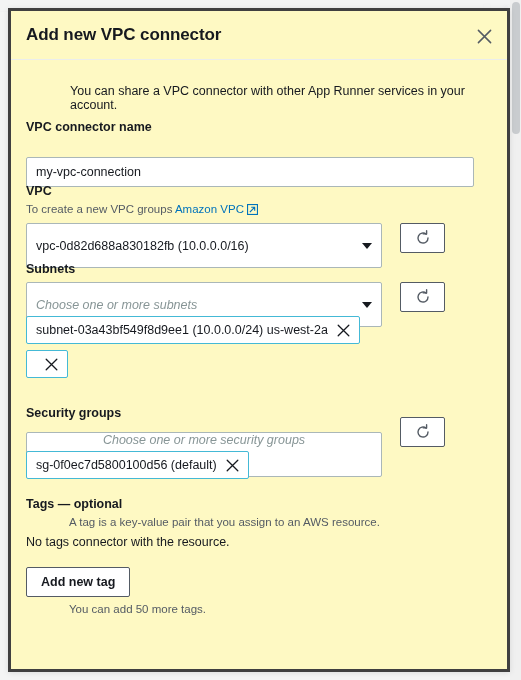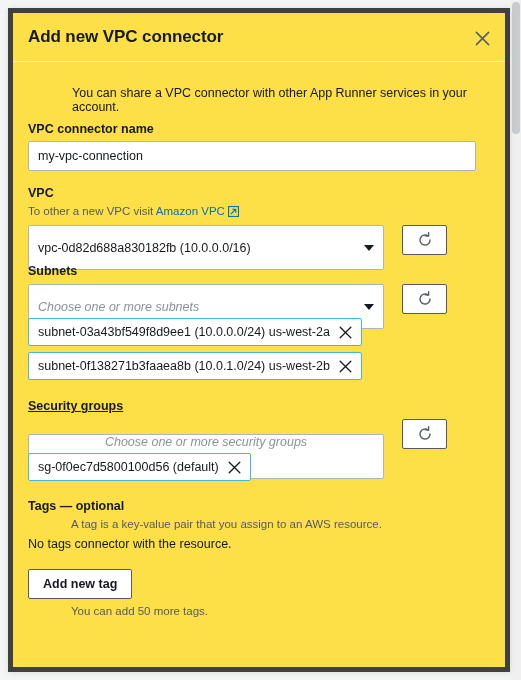--- a/index.html
+++ b/index.html
@@ -64,22 +64,22 @@
     background: #c9cccf;
   }
 
   
   #modal {
     position: absolute;
     left: 8px;
     top: 8px;
     width: 502px;
     height: 664px;
-    background: #fde047;
-    border: 5px solid #404040;
+    background: #fef9c3;
+    border: 3px solid #404040;
     box-shadow: 0 1px 6px rgba(0,0,0,0.10);
     box-sizing: border-box;
     overflow: hidden;
   }
 
   .modal-header {
     position: relative;
     height: 49px;
     border-bottom: 1px solid #eaeded;
     box-sizing: border-box;
@@ -324,25 +324,25 @@
         <path d="M1.4 1.4 L13.6 13.6 M13.6 1.4 L1.4 13.6" stroke="#545b64" stroke-width="1.5" fill="none" stroke-linecap="round"></path>
       </svg>
     </div>
   </div>
 
   <div class="modal-body">
 
     <div class="intro-text">You can share a VPC connector with other App Runner services in your account.</div>
 
     <div class="field-label" style="top:60px;">VPC connector name</div>
-    <input class="text-input" style="top: 79px; width: 448px;" type="text" value="my-vpc-connection">
+    <input class="text-input" style="top: 97px; width: 448px;" type="text" value="my-vpc-connection">
 
     <div class="field-label" style="top:124px;">VPC</div>
     <div class="field-desc" style="top:143px;">
-      <span>To other a new VPC visit </span><a href="#">Amazon VPC</a><span class="ext-link-icon">
+      <span>To create a new VPC groups </span><a href="#">Amazon VPC</a><span class="ext-link-icon">
         <svg width="11" height="11" viewBox="0 0 12 12">
           <rect x="0.6" y="0.6" width="10.8" height="10.8" fill="none" stroke="#0073bb" stroke-width="1.2"></rect>
           <path d="M3.6 8.4 L8.2 3.8 M5.2 3.6 L8.4 3.6 L8.4 6.8" stroke="#0073bb" stroke-width="1.2" fill="none" stroke-linecap="square"></path>
         </svg>
       </span>
     </div>
     <div class="select-box" style="top:163px;">
       <span class="select-value">vpc-0d82d688a830182fb (10.0.0.0/16)</span>
       <span class="caret"></span>
     </div>
@@ -368,29 +368,28 @@
     <div class="token" style="top:256px;">
       <span class="token-label">subnet-03a43bf549f8d9ee1 (10.0.0.0/24) us-west-2a</span>
       <span class="token-dismiss">
         <svg width="13" height="13" viewBox="0 0 13 13">
           <path d="M1.2 1.2 L11.8 11.8 M11.8 1.2 L1.2 11.8" stroke="#16191f" stroke-width="1.3" fill="none" stroke-linecap="round"></path>
         </svg>
       </span>
     </div>
 
     <div class="token" style="top:290px;">
-      <span class="token-label">subnet-0f138271b3faaea8b (10.0.1.0/24) us-west-2b</span>
       <span class="token-dismiss">
         <svg width="13" height="13" viewBox="0 0 13 13">
           <path d="M1.2 1.2 L11.8 11.8 M11.8 1.2 L1.2 11.8" stroke="#16191f" stroke-width="1.3" fill="none" stroke-linecap="round"></path>
         </svg>
       </span>
     </div>
 
-    <div class="field-label" style="top:337px;text-decoration:underline;">Security groups</div>
+    <div class="field-label" style="top:346px;">Security groups</div>
     <div class="select-box" style="top:372px;flex-direction:column;">
       <span class="select-placeholder">Choose one or more security groups</span>
       <span class="caret"></span>
     </div>
     <div class="refresh-btn" style="top:357px;">
       <svg width="16" height="16" viewBox="0 0 16 16">
         <path d="M13 8 A5 5 0 1 1 11.2 4.2" stroke="#545b64" stroke-width="1.4" fill="none" stroke-linecap="round"></path>
         <path d="M8.3 3.9 L11.6 3.9 L11.6 0.8" stroke="#545b64" stroke-width="1.4" fill="none" stroke-linecap="round" stroke-linejoin="round"></path>
       </svg>
     </div>

